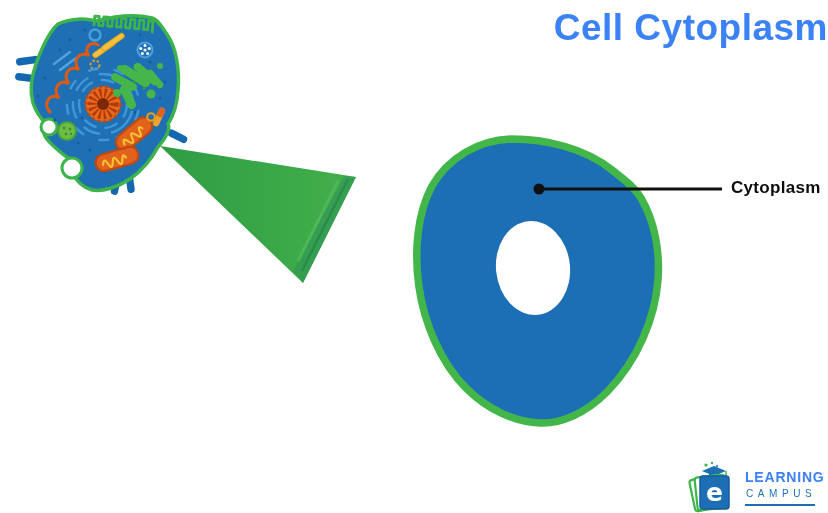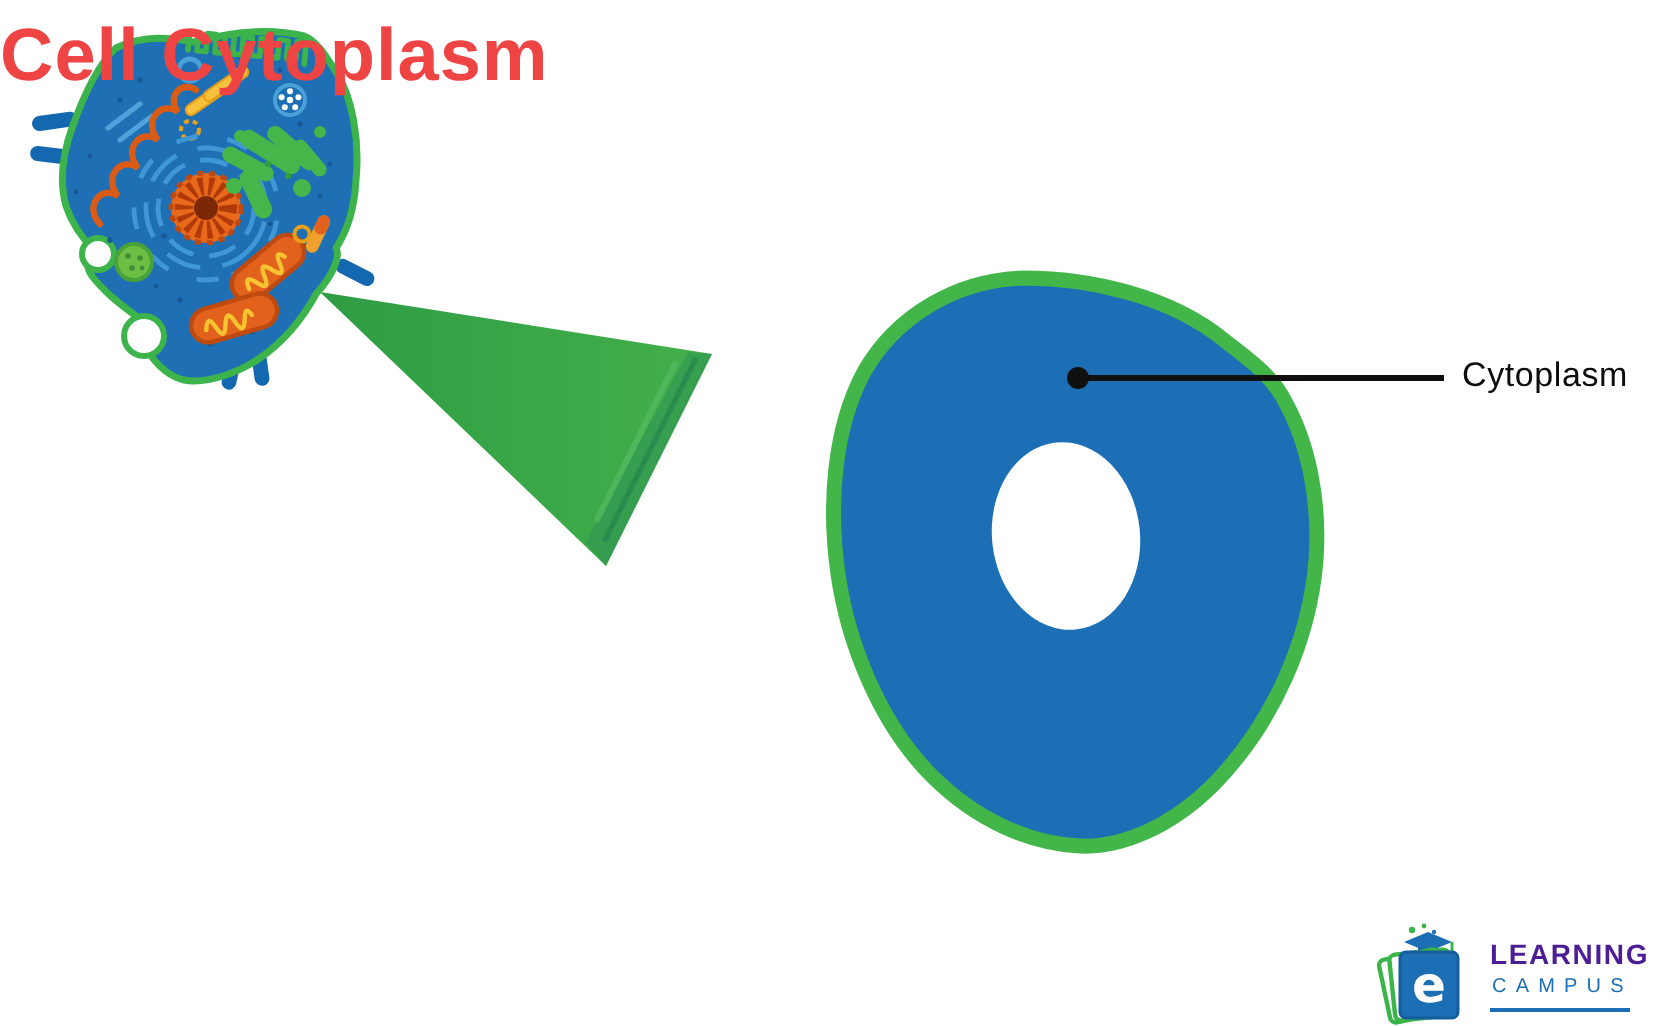--- a/index.html
+++ b/index.html
@@ -1,24 +1,24 @@
 <!DOCTYPE html>
 <html><head>
 <meta charset="utf-8">
 <style>
   html,body{margin:0;padding:0;background:#ffffff;}
   #stage{position:relative;width:828px;height:513px;background:#ffffff;overflow:hidden;
          font-family:"Liberation Sans",sans-serif;}
   #diagram-svg{position:absolute;left:0;top:0;}
-  .title{position:absolute;top:7px;left:0;width:100%;text-align:left;
-         font-weight:800;font-size:37px;letter-spacing:.5px;color:#ef4444;}
-  .callout-label{position:absolute;left:731px;top:178px;font-weight:400;font-size:17px;
+  .title{position:absolute;top:7px;left:0;width:100%;text-align:right;
+         font-weight:800;font-size:37px;letter-spacing:.5px;color:#3b82f6;}
+  .callout-label{position:absolute;left:731px;top:178px;font-weight:700;font-size:17px;
          color:#0d0d0d;letter-spacing:.3px;}
   .logo-line1{position:absolute;left:745px;top:469px;font-weight:800;font-size:14px;
-         color:#4c1d95;letter-spacing:.8px;}
+         color:#3b82f6;letter-spacing:.8px;}
   .logo-line2{position:absolute;left:746px;top:488px;font-weight:400;font-size:10px;
          color:#1d6fb5;letter-spacing:4.6px;}
   .logo-underline{position:absolute;left:745px;top:504px;width:70px;height:2px;background:#1d6fb5;}
 </style>
 </head>
 <body>
 
 <div id="stage">
 
   <svg id="diagram-svg" width="828" height="513" viewBox="0 0 828 513">

